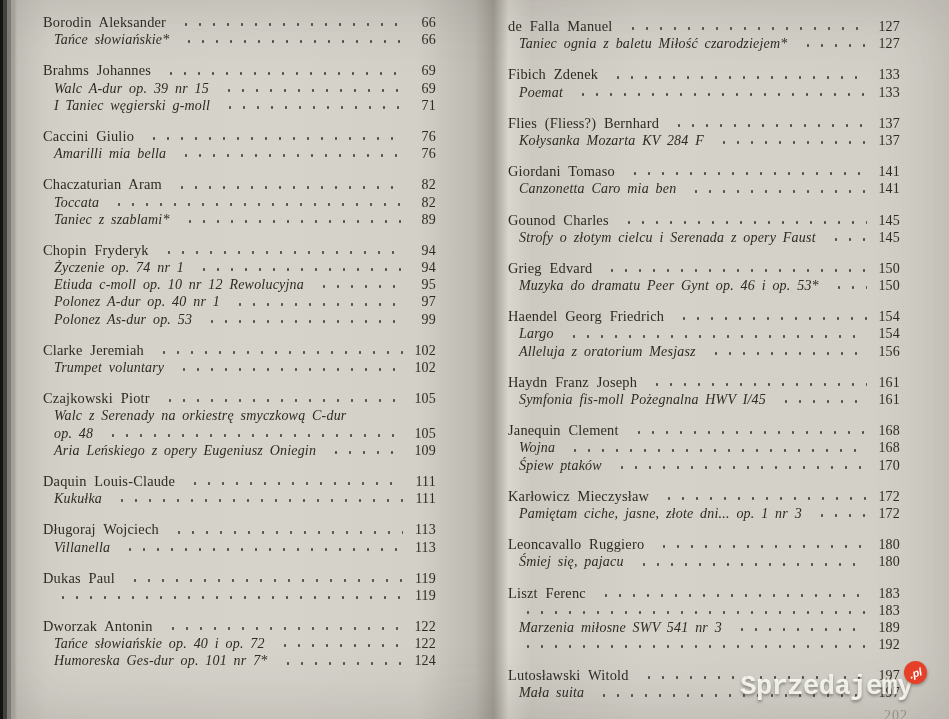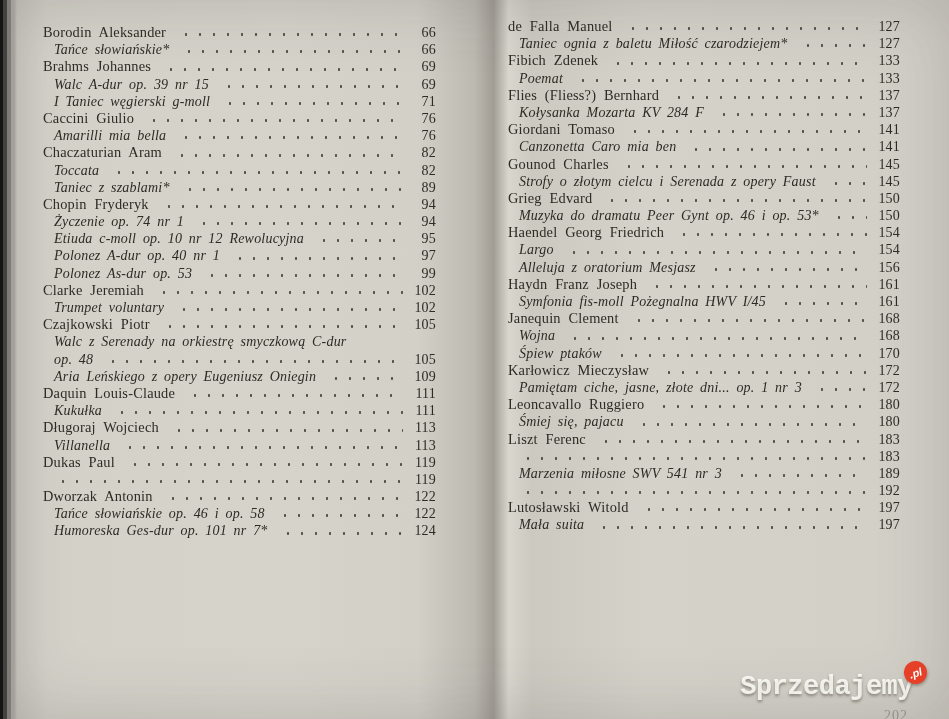--- a/index.html
+++ b/index.html
@@ -15,23 +15,23 @@
       #d5d2ca 68%, #d2cfc7 100%);
     box-shadow:inset 0 0 70px rgba(70,66,58,.22);
   }
   .spine-edge{
     position:absolute;left:0;top:0;bottom:0;width:17px;
     background:linear-gradient(90deg,
       var(--edge,#141412) 0 3px, #43423f 3px 7px, #7d7b75 7px 11px,
       #a3a099 11px 14px, rgba(0,0,0,0) 17px);
   }
   .page{position:absolute;}
-  .page-left{left:43px;top:24px;width:393px;}
+  .page-left{left:43px;top:14px;width:393px;}
   .page-right{left:508px;top:18px;width:392px;}
-  .group{}
+  .group{margin-top:14px;}
   .group:first-child{margin-top:0;}
   .row{
     display:flex;align-items:baseline;
     height:17.2px;line-height:17.2px;
     font-size:14.4px;letter-spacing:.2px;
     white-space:nowrap;
   }
   .row.composer .txt{word-spacing:4px;}
   .row.work .txt{font-style:italic;padding-left:11px;word-spacing:3px;font-size:14px;}
   .leader{
@@ -224,21 +224,21 @@
           <span class="num">119</span>
         </div>
       </div>
       <div class="group">
         <div class="row composer">
           <span class="txt">Dworzak Antonin</span>
           <span class="leader"></span>
           <span class="num">122</span>
         </div>
         <div class="row work">
-          <span class="txt">Tańce słowiańskie op. 46 i op. 58</span>
+          <span class="txt">Tańce słowiańskie op. 40 i op. 72</span>
           <span class="leader"></span>
           <span class="num">122</span>
         </div>
         <div class="row work">
           <span class="txt">Humoreska Ges-dur op. 101 nr 7*</span>
           <span class="leader"></span>
           <span class="num">124</span>
         </div>
       </div>
     </div>

